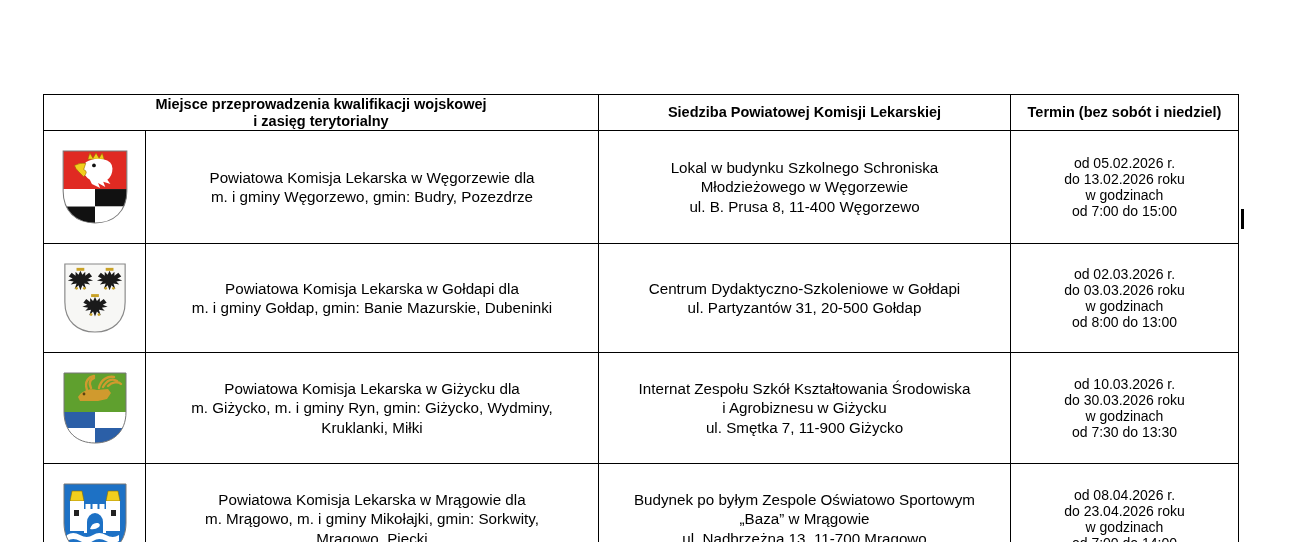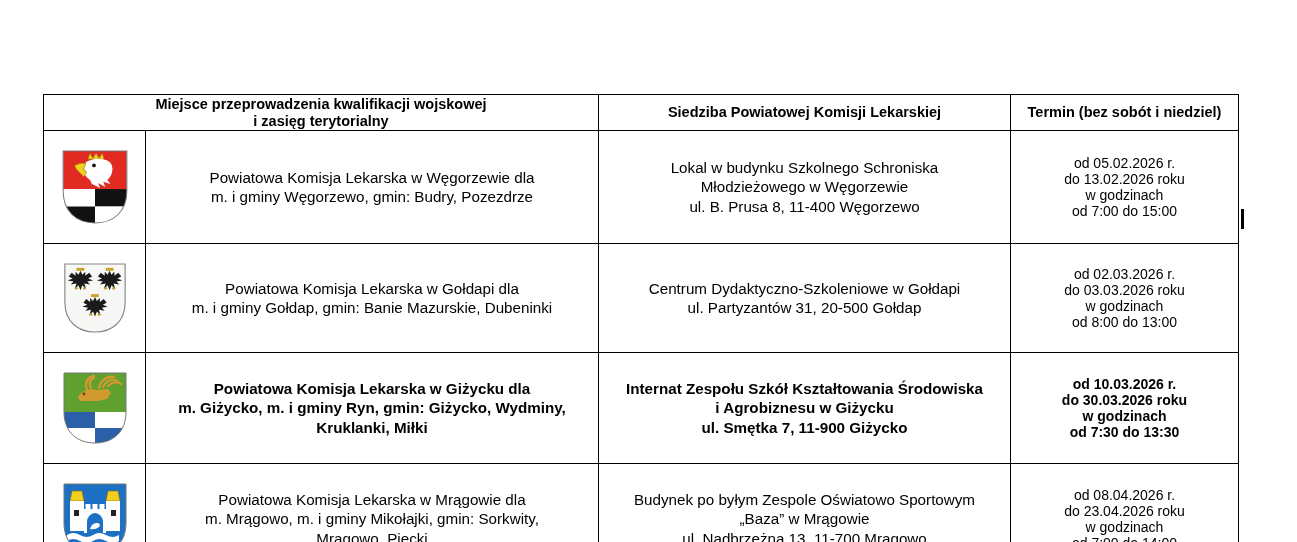--- a/index.html
+++ b/index.html
@@ -27,21 +27,21 @@
     overflow: hidden;
   }
   .doc-table th {
     font-size: 14.5px;
     font-weight: bold;
     line-height: 16.5px;
   }
   tr.hdr     { height: 34px; }
   tr.row-0   { height: 79px; }
   tr.row-1   { height: 76px; }
-  tr.row-2   { height: 80px; font-weight: bold; }
+  tr.row-2   { height: 80px; }
   tr.row-3   { height: 74px; }
   .cell-place, .cell-seat {
     font-size: 15.2px;
     line-height: 19.5px;
   }
   .cell-term {
     font-size: 14px;
     line-height: 16px;
     padding: 0 2px;
   }

